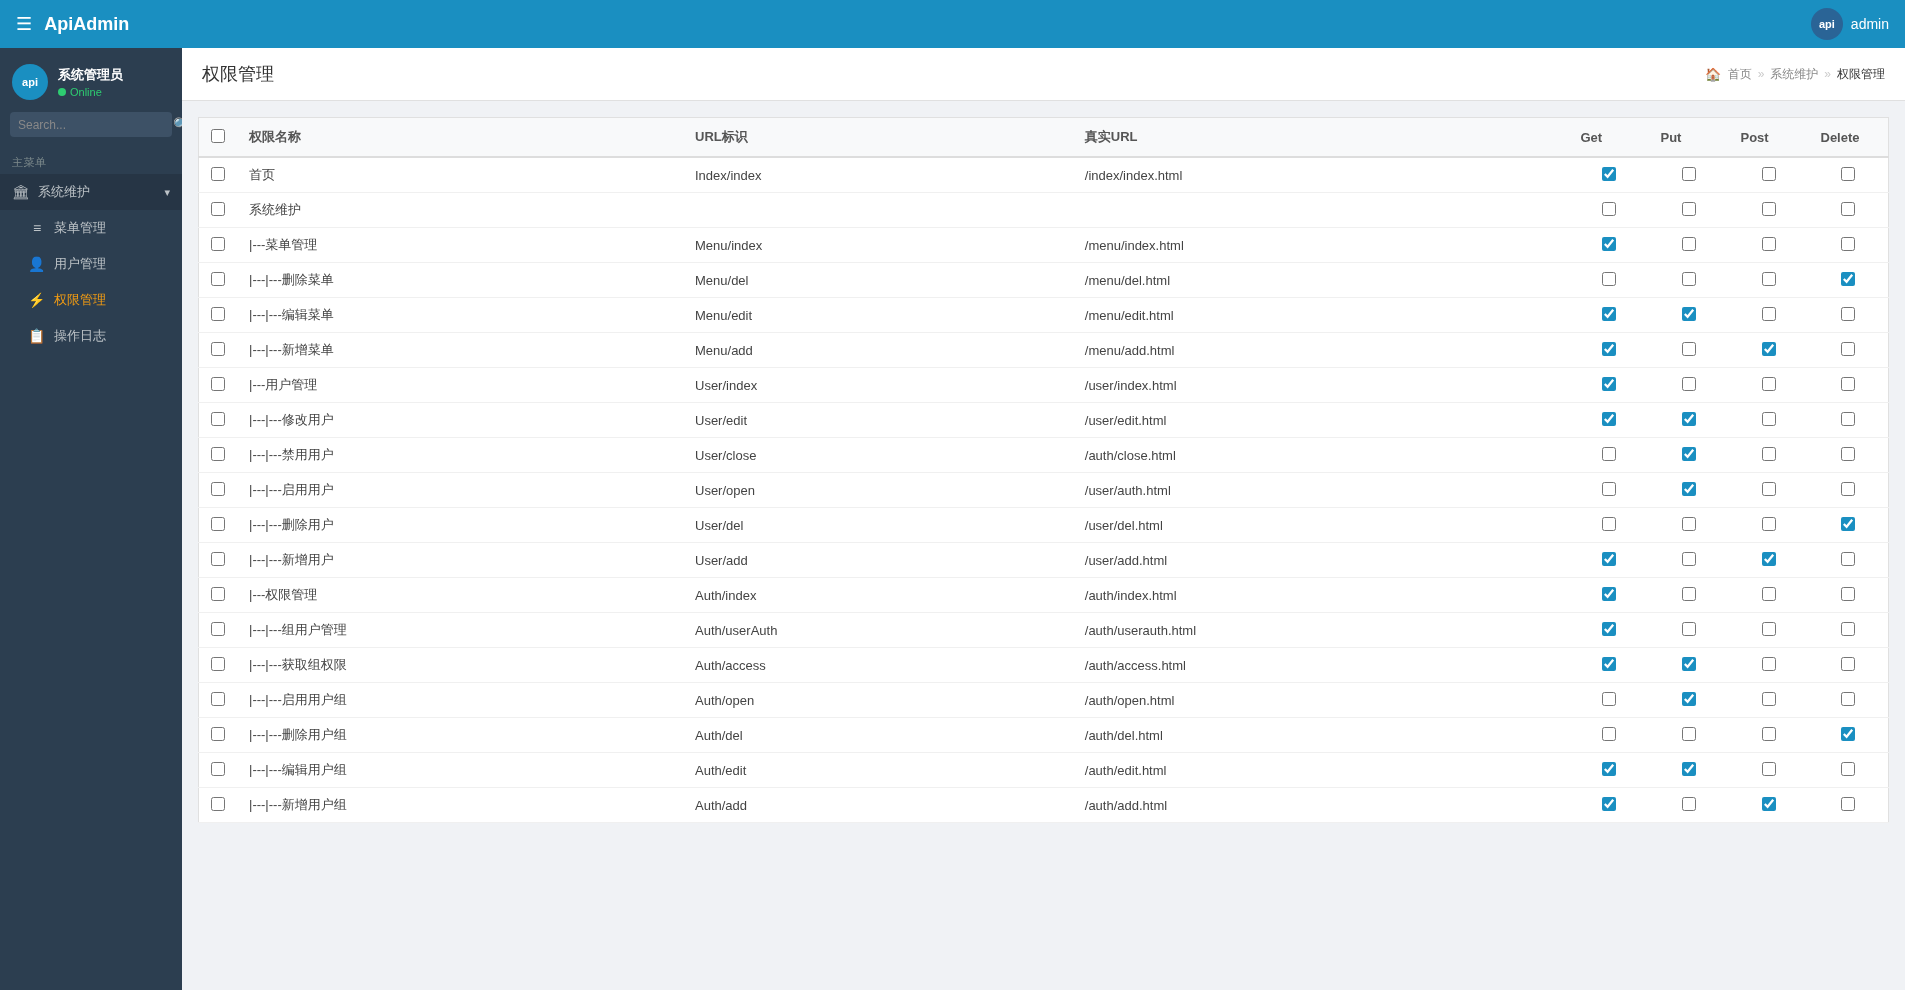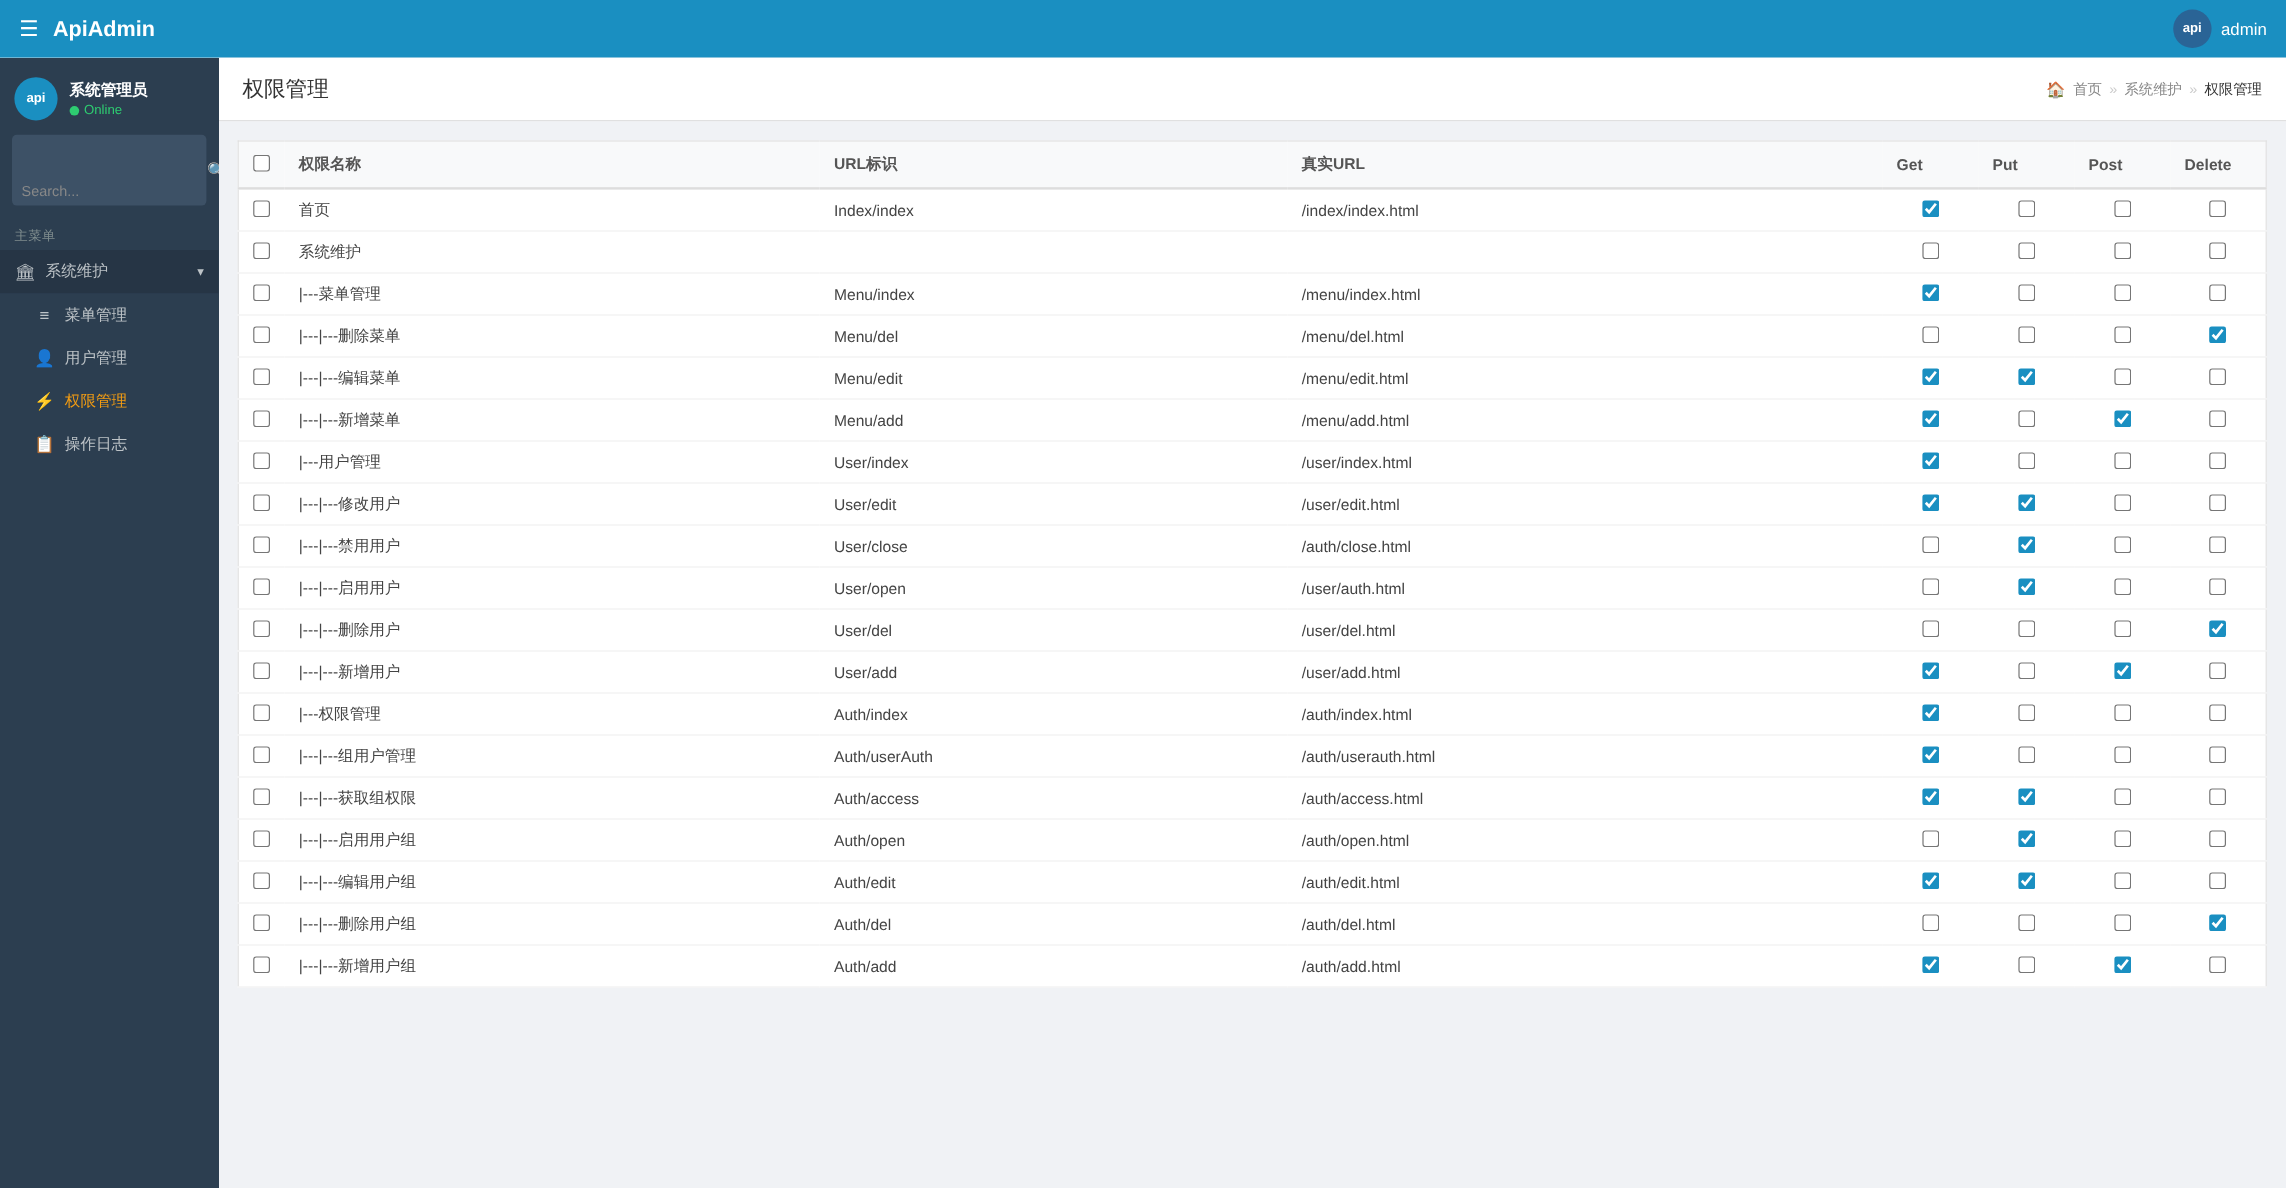--- a/index.html
+++ b/index.html
@@ -63,21 +63,20 @@
       border-radius: 4px;
       padding: 5px 8px;
     }
     .search-input {
       background: transparent;
       border: none;
       outline: none;
       color: #e5e5e5;
       font-size: 12px;
       flex: 1;
-      margin-top: 35px;
     }
     .search-input::placeholder { color: #888; }
     .search-icon { color: #888; font-size: 13px; cursor: pointer; }
 
     .sidebar-section-label {
       color: #7f8c8d;
       font-size: 11px;
       padding: 6px 12px 4px;
       text-transform: uppercase;
       letter-spacing: 0.5px;
@@ -415,40 +414,40 @@
               <td>|---|---启用用户组</td>
               <td class="url-tag">Auth/open</td>
               <td class="real-url">/auth/open.html</td>
               <td class="get-col" style="text-align: center;"><input type="checkbox" style=""></td>
               <td class="put-col" style="text-align: center;"><input type="checkbox" checked="" style=""></td>
               <td class="post-col" style="text-align: center;"><input type="checkbox" style=""></td>
               <td class="delete-col" style="text-align: center;"><input type="checkbox" style=""></td>
             </tr>
             <tr>
               <td><input type="checkbox" style=""></td>
+              <td>|---|---删除用户组</td>
+              <td class="url-tag">Auth/del</td>
+              <td class="real-url">/auth/del.html</td>
+              <td class="get-col" style="text-align: center;"><input type="checkbox" style=""></td>
+              <td class="put-col" style="text-align: center;"><input type="checkbox" style=""></td>
+              <td class="post-col" style="text-align: center;"><input type="checkbox" style=""></td>
+              <td class="delete-col" style="text-align: center;"><input type="checkbox" checked="" style=""></td>
+            </tr>
+            <tr>
+              <td><input type="checkbox" style=""></td>
               <td>|---|---编辑用户组</td>
               <td class="url-tag">Auth/edit</td>
               <td class="real-url">/auth/edit.html</td>
               <td class="get-col" style="text-align: center;"><input type="checkbox" checked="" style=""></td>
               <td class="put-col" style="text-align: center;"><input type="checkbox" checked="" style=""></td>
               <td class="post-col" style="text-align: center;"><input type="checkbox" style=""></td>
               <td class="delete-col" style="text-align: center;"><input type="checkbox" style=""></td>
             </tr>
             <tr>
               <td><input type="checkbox" style=""></td>
-              <td>|---|---删除用户组</td>
-              <td class="url-tag">Auth/del</td>
-              <td class="real-url">/auth/del.html</td>
-              <td class="get-col" style="text-align: center;"><input type="checkbox" style=""></td>
-              <td class="put-col" style="text-align: center;"><input type="checkbox" style=""></td>
-              <td class="post-col" style="text-align: center;"><input type="checkbox" style=""></td>
-              <td class="delete-col" style="text-align: center;"><input type="checkbox" checked="" style=""></td>
-            </tr>
-            <tr>
-              <td><input type="checkbox" style=""></td>
               <td>|---|---新增用户组</td>
               <td class="url-tag">Auth/add</td>
               <td class="real-url">/auth/add.html</td>
               <td class="get-col" style="text-align: center;"><input type="checkbox" checked="" style=""></td>
               <td class="put-col" style="text-align: center;"><input type="checkbox" style=""></td>
               <td class="post-col" style="text-align: center;"><input type="checkbox" checked="" style=""></td>
               <td class="delete-col" style="text-align: center;"><input type="checkbox" style=""></td>
             </tr>
           </tbody>
       </table>

